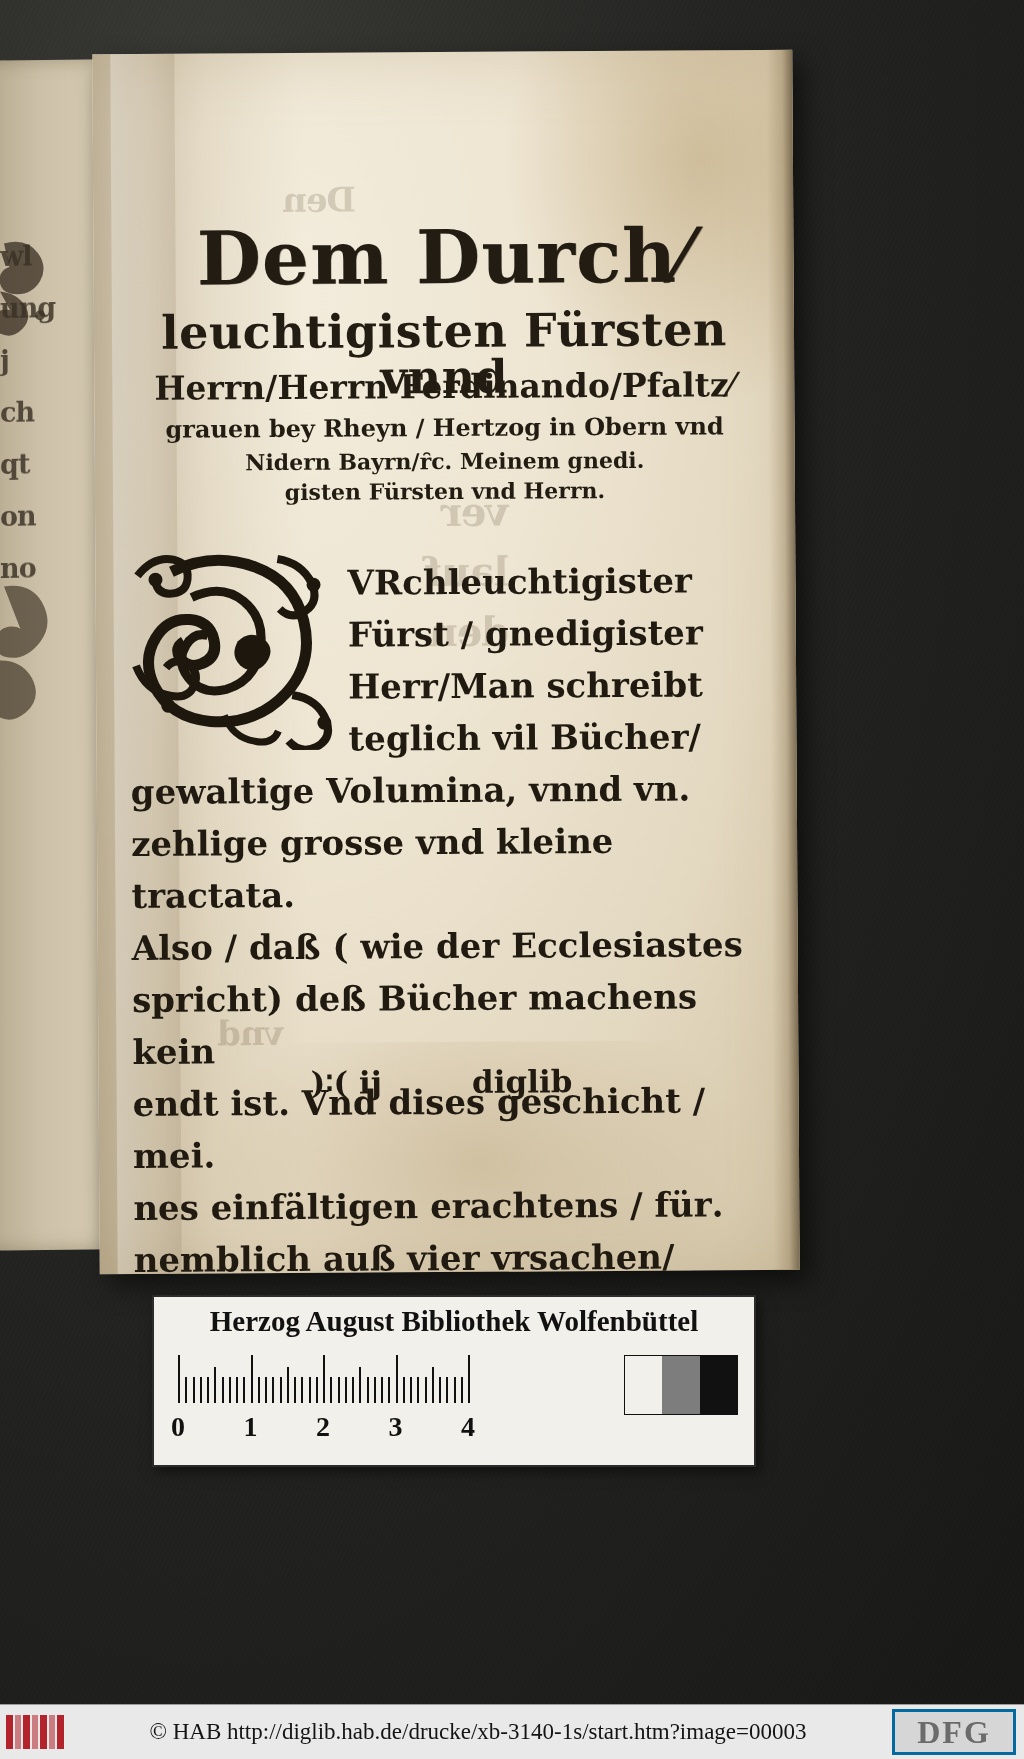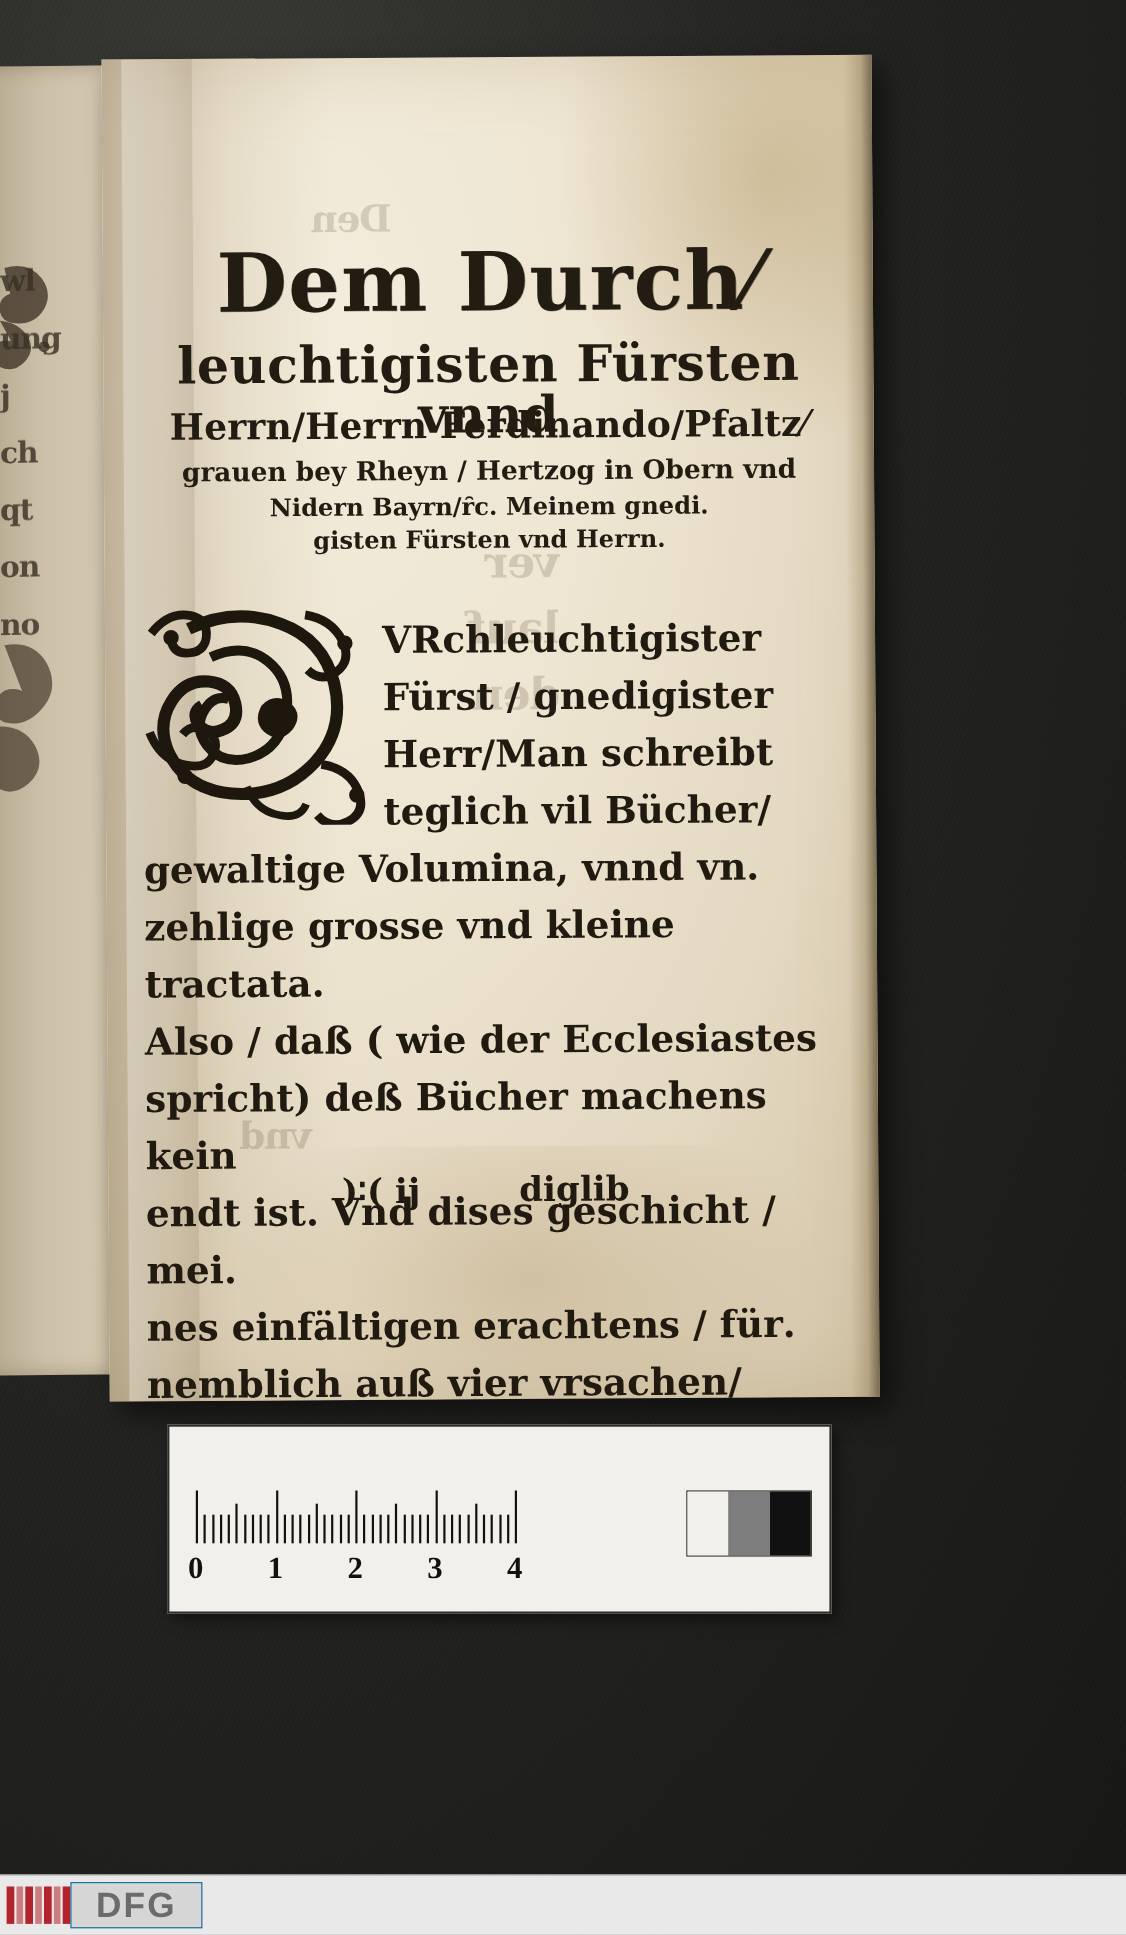--- a/index.html
+++ b/index.html
@@ -329,27 +329,27 @@
     text-align: center;
     font-family: "Liberation Serif", serif;
     font-size: 23px;
     color: #141414;
     letter-spacing: 0;
   }
   .dfg {
     width: 118px;
     margin-right: 8px;
     text-align: center;
-    font-family: Liberation Sans, sans-serif;
+    font-family: Liberation Serif, serif;
     font-weight: 700;
     font-size: 32px;
     letter-spacing: 2px;
     color: #6b6b6b;
     background: #d6d6d6;
-    border: 1px solid #0369a1;
+    border: 3px solid #0369a1;
     line-height: 40px;
   }
 </style>
 </head>
 <body>
 
 <div id="scan">
 
   <div class="backdrop"></div>
   <div class="backdrop-grain"></div>
@@ -428,20 +428,21 @@
       <span class="full">nemblich auß vier vrsachen/ Ent⁄</span>
     </div>
 
     <div class="catchline">
       <span>)∶( ij</span>
       <span>diglib</span>
     </div>
   </div>
 
   <div class="target-card">
+    <div class="target-title">Herzog August Bibliothek Wolfenbüttel</div>
 
     <div class="ruler">
       <div id="ticks">
           <div class="tick" style="height: 48px; left: 10px;"></div>
           <div class="tick" style="height: 26px; left: 17.25px;"></div>
           <div class="tick" style="height: 26px; left: 24.5px;"></div>
           <div class="tick" style="height: 26px; left: 31.75px;"></div>
           <div class="tick" style="height: 26px; left: 39px;"></div>
           <div class="tick" style="height: 36px; left: 46.25px;"></div>
           <div class="tick" style="height: 26px; left: 53.5px;"></div>
@@ -500,16 +501,17 @@
   <div class="footer">
     <div class="footer-bars" id="fbars">
         <div class="fbar" style="flex: 1 1 0px; background: rgb(179, 35, 43); opacity: 1;"></div>
         <div class="fbar" style="flex: 1 1 0px; background: rgb(179, 35, 43); opacity: 0.55;"></div>
         <div class="fbar" style="flex: 1 1 0px; background: rgb(179, 35, 43); opacity: 1;"></div>
         <div class="fbar" style="flex: 1 1 0px; background: rgb(179, 35, 43); opacity: 0.55;"></div>
         <div class="fbar" style="flex: 1 1 0px; background: rgb(179, 35, 43); opacity: 1;"></div>
         <div class="fbar" style="flex: 1 1 0px; background: rgb(179, 35, 43); opacity: 0.55;"></div>
         <div class="fbar" style="flex: 1 1 0px; background: rgb(179, 35, 43); opacity: 1;"></div>
       </div>
+    <div class="footer-text">© HAB http://diglib.hab.de/drucke/xb-3140-1s/start.htm?image=00003</div>
     <div class="dfg">DFG</div>
   </div>
 
 </div>
 
 </body></html>

